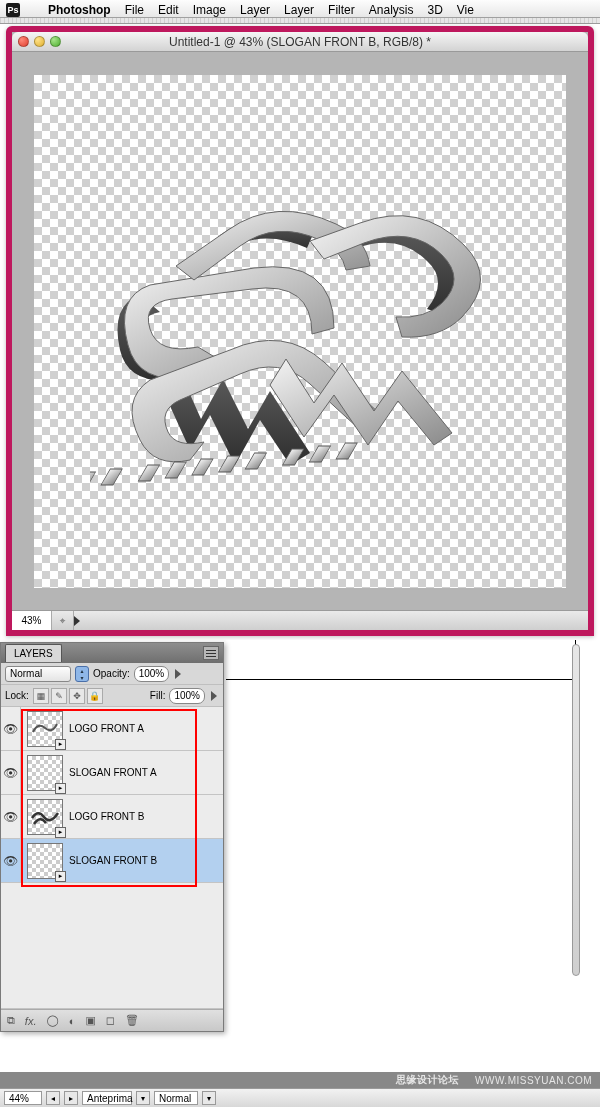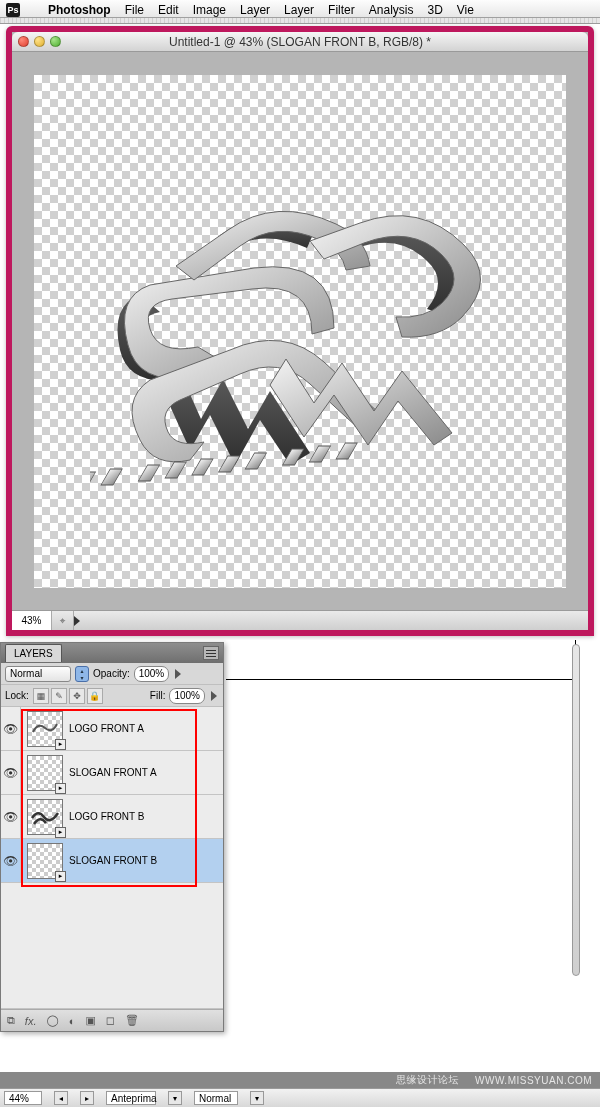--- a/index.html
+++ b/index.html
@@ -78,24 +78,24 @@
   .panel-footer .spacer{flex:1}
 
   
   .aux-panel { position:absolute; right:20px; top:644px; width:8px; height:332px; background:linear-gradient(#e6e6e6,#cfcfcf); border:1px solid #999; border-radius:4px }
 
   
   .lower-border { position:absolute; left:226px; top:640px; right:24px; height:40px; border:1px solid #000; border-top:none; border-left:none; background:#fff }
 
   
   .page-footer { position:absolute; left:0; right:0; bottom:19px; height:16px; background:#888; color:#e6e6e6; font-size:10px; display:flex; align-items:center; justify-content:flex-end; padding:0 8px; letter-spacing:.5px }
-  .page-footer .cn { margin-right:16px; font-weight:normal }
-
-  
-  .app-status { position:absolute; left:0; right:0; bottom:0; height:19px; background:linear-gradient(#f2f2f2,#d8d8d8); border-top:1px solid #9a9a9a; display:flex; align-items:center; font-size:10px; gap:12px; padding:0 4px}
+  .page-footer .cn { margin-right:16px; font-weight:bold }
+
+  
+  .app-status { position:absolute; left:0; right:0; bottom:0; height:19px; background:linear-gradient(#f2f2f2,#d8d8d8); border-top:1px solid #9a9a9a; display:flex; align-items:center; font-size:10px; gap:4px; padding:0 4px}
   .app-status .box{background:#fff;border:1px solid #999;height:14px;padding:0 4px;display:flex;align-items:center}
   .app-status .arrow-btn{width:14px;height:14px;border:1px solid #999;background:#e8e8e8;display:flex;align-items:center;justify-content:center;font-size:8px}
 </style>
 </head>
 <body>
 
 <div class="menubar">
   <div class="ps-icon">Ps</div>
   <span class="apple"></span>
   <span class="app-name">Photoshop</span>

